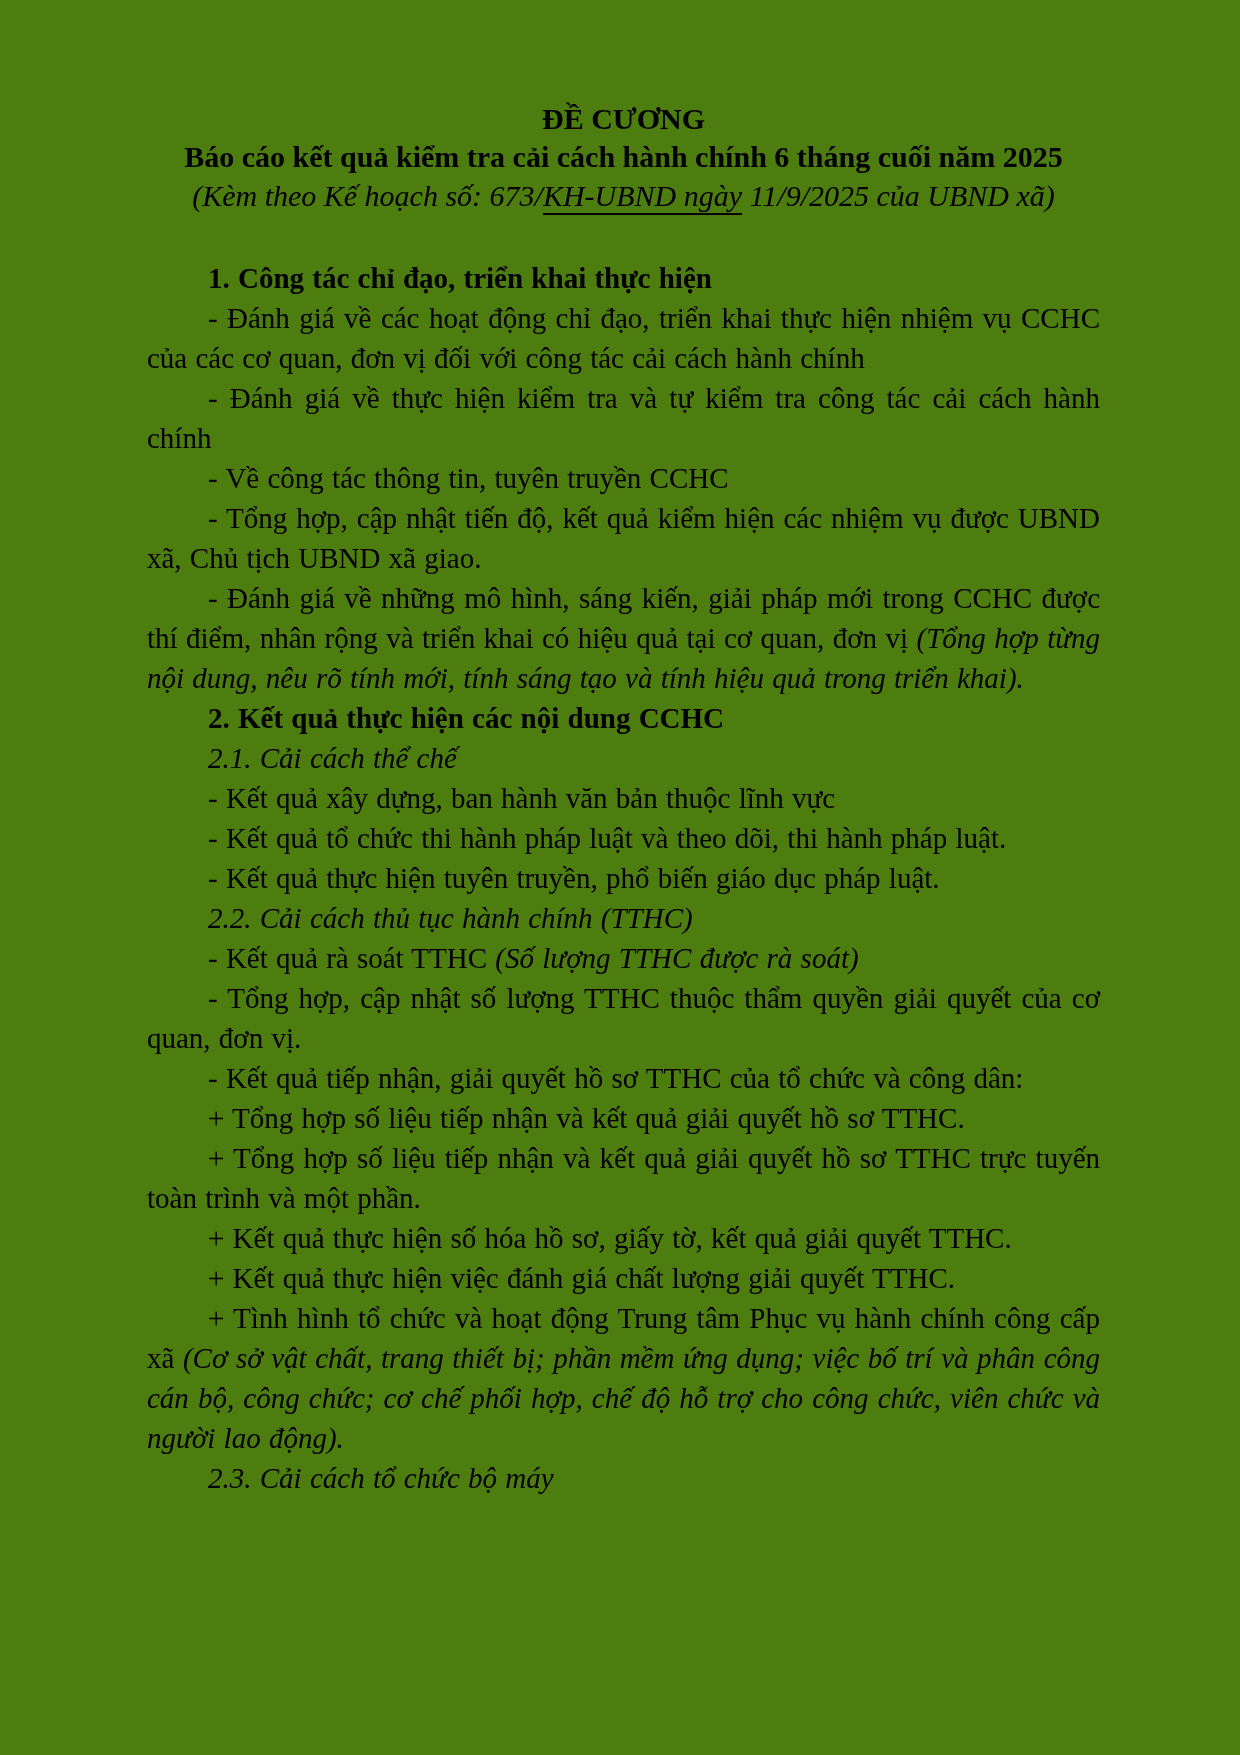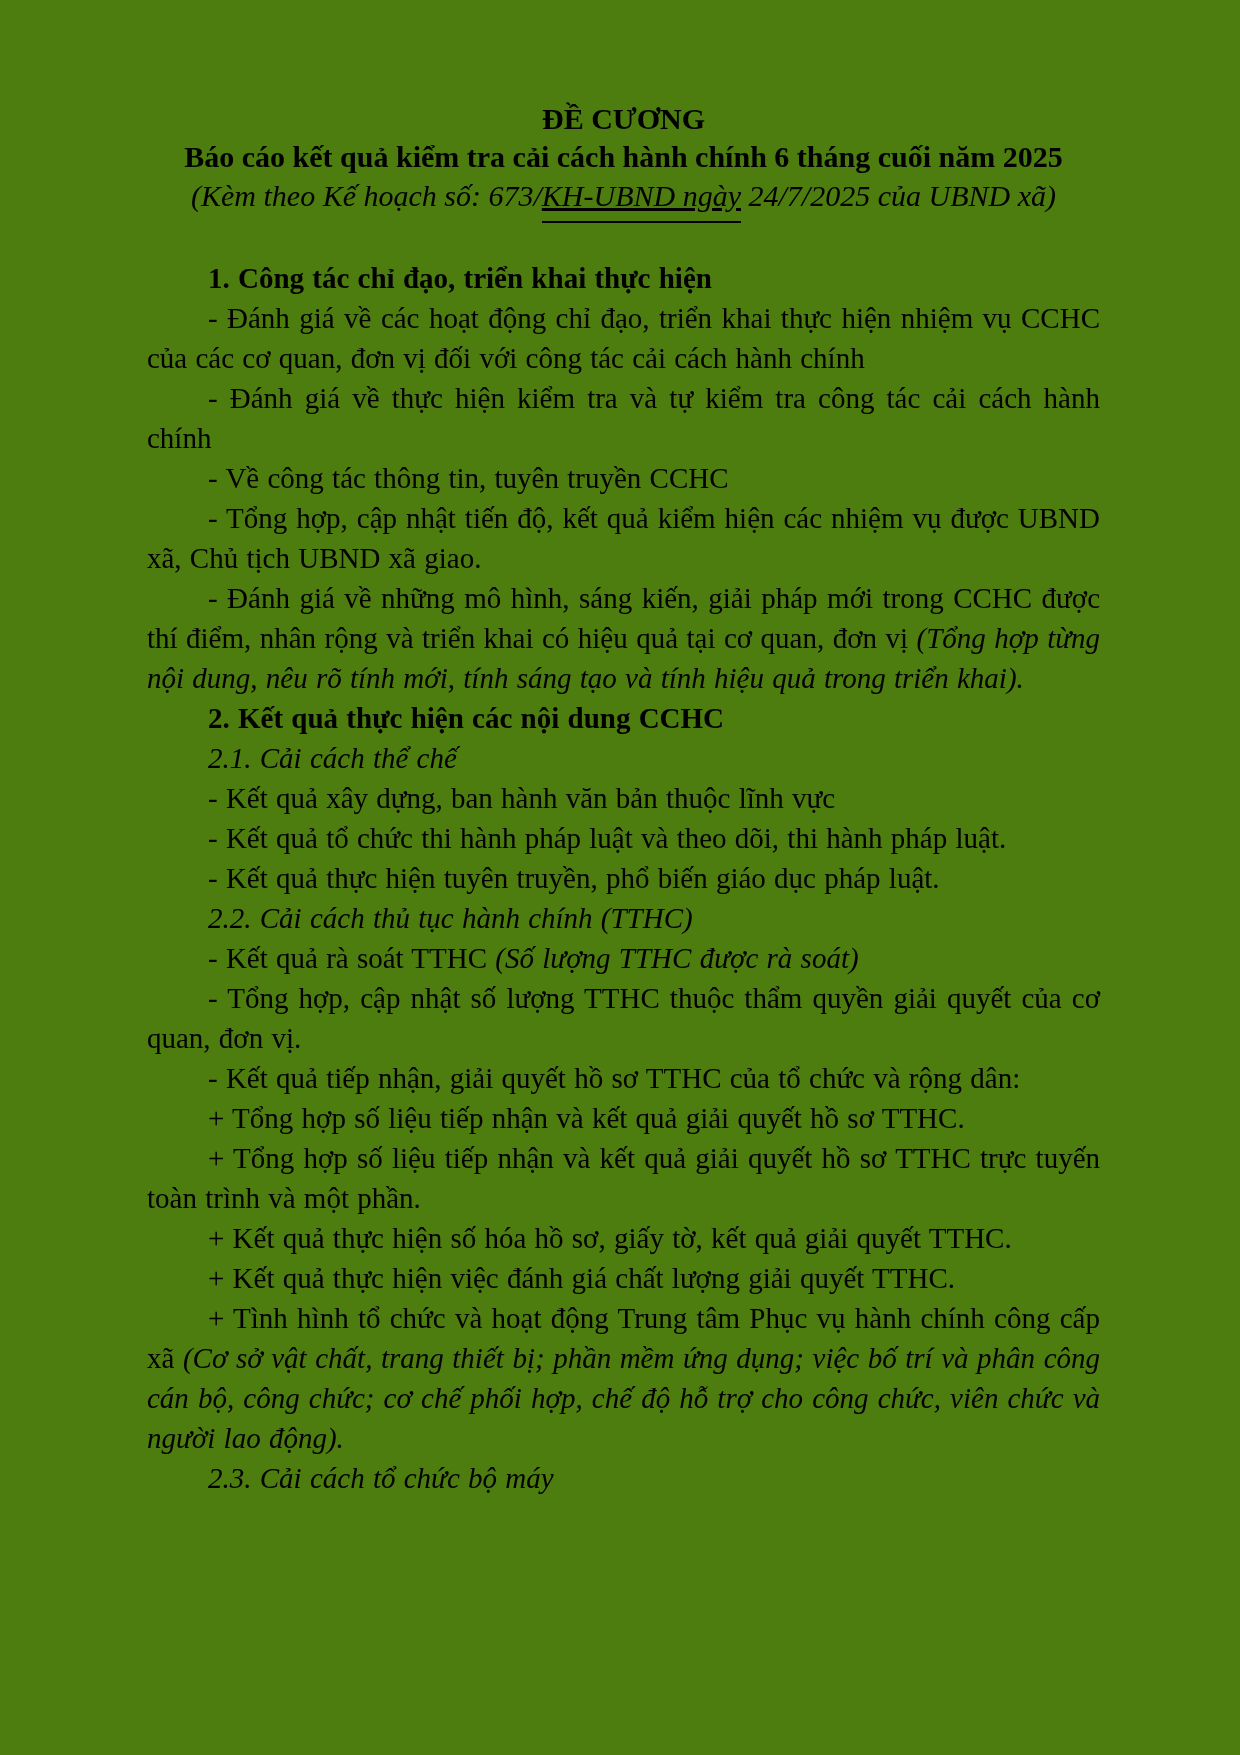--- a/index.html
+++ b/index.html
@@ -38,47 +38,46 @@
     font-size: 29px;
     line-height: 40px;
     text-align: justify;
     text-indent: 61px;
     word-spacing: 1px;
   }
   .b { font-weight: bold; font-family: Liberation Serif, serif; }
   .i { font-style: italic; }
   .u {
     border-bottom: 2px solid #000000;
-    padding-bottom: 9px;
-    text-decoration: underline;
+    padding-bottom: 1px;
   }
 </style>
 </head>
 <body>
 
 <div class="page">
   <p class="title">ĐỀ CƯƠNG</p>
   <p class="title">Báo cáo kết quả kiểm tra cải cách hành chính 6 tháng cuối năm 2025</p>
-  <p class="refline"><span>(Kèm theo Kế hoạch số: 673/</span><span class="u">KH-UBND ngày</span><span> 24/7/2025 của UBND xã)</span></p>
+  <p class="refline"><span>(Kèm theo Kế hoạch số: 673/</span><span class="u">KH-UBND ngày</span><span> 11/9/2025 của UBND xã)</span></p>
   <div id="doc-body">
       <p class="para"><span class="b">1. Công tác chỉ đạo, triển khai thực hiện</span></p>
       <p class="para"><span>- Đánh giá về các hoạt động chỉ đạo, triển khai thực hiện nhiệm vụ CCHC của các cơ quan, đơn vị đối với công tác cải cách hành chính</span></p>
       <p class="para"><span>- Đánh giá về thực hiện kiểm tra và tự kiểm tra công tác cải cách hành chính</span></p>
       <p class="para"><span>- Về công tác thông tin, tuyên truyền CCHC</span></p>
       <p class="para"><span>- Tổng hợp, cập nhật tiến độ, kết quả kiểm hiện các nhiệm vụ được UBND xã, Chủ tịch UBND xã giao.</span></p>
       <p class="para"><span>- Đánh giá về những mô hình, sáng kiến, giải pháp mới trong CCHC được thí điểm, nhân rộng và triển khai có hiệu quả tại cơ quan, đơn vị </span><span class="i">(Tổng hợp từng nội dung, nêu rõ tính mới, tính sáng tạo và tính hiệu quả trong triển khai).</span></p>
       <p class="para"><span class="b">2. Kết quả thực hiện các nội dung CCHC</span></p>
       <p class="para"><span class="i">2.1. Cải cách thể chế</span></p>
       <p class="para"><span>- Kết quả xây dựng, ban hành văn bản thuộc lĩnh vực</span></p>
       <p class="para"><span>- Kết quả tổ chức thi hành pháp luật và theo dõi, thi hành pháp luật.</span></p>
       <p class="para"><span>- Kết quả thực hiện tuyên truyền, phổ biến giáo dục pháp luật.</span></p>
       <p class="para"><span class="i">2.2. Cải cách thủ tục hành chính (TTHC)</span></p>
       <p class="para"><span>- Kết quả rà soát TTHC </span><span class="i">(Số lượng TTHC được rà soát)</span></p>
       <p class="para"><span>- Tổng hợp, cập nhật số lượng TTHC thuộc thẩm quyền giải quyết của cơ quan, đơn vị.</span></p>
-      <p class="para"><span>- Kết quả tiếp nhận, giải quyết hồ sơ TTHC của tổ chức và rộng dân:</span></p>
+      <p class="para"><span>- Kết quả tiếp nhận, giải quyết hồ sơ TTHC của tổ chức và công dân:</span></p>
       <p class="para"><span>+ Tổng hợp số liệu tiếp nhận và kết quả giải quyết hồ sơ TTHC.</span></p>
       <p class="para"><span>+ Tổng hợp số liệu tiếp nhận và kết quả giải quyết hồ sơ TTHC trực tuyến toàn trình và một phần.</span></p>
       <p class="para"><span>+ Kết quả thực hiện số hóa hồ sơ, giấy tờ, kết quả giải quyết TTHC.</span></p>
       <p class="para"><span>+ Kết quả thực hiện việc đánh giá chất lượng giải quyết TTHC.</span></p>
       <p class="para"><span>+ Tình hình tổ chức và hoạt động Trung tâm Phục vụ hành chính công cấp xã </span><span class="i">(Cơ sở vật chất, trang thiết bị; phần mềm ứng dụng; việc bố trí và phân công cán bộ, công chức; cơ chế phối hợp, chế độ hỗ trợ cho công chức, viên chức và người lao động).</span></p>
       <p class="para"><span class="i">2.3. Cải cách tổ chức bộ máy</span></p>
     </div>
 </div>
 
 </body></html>

